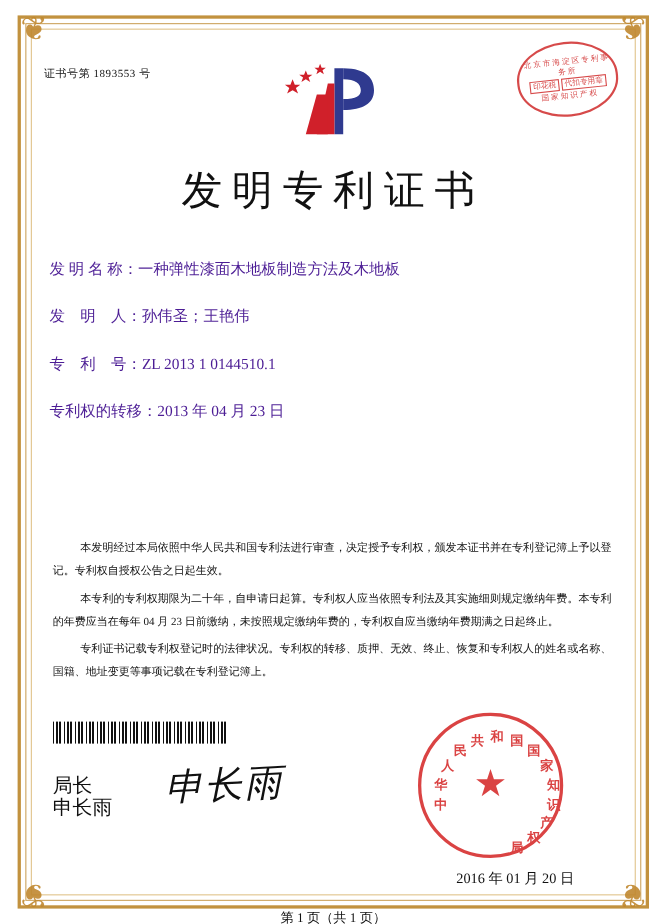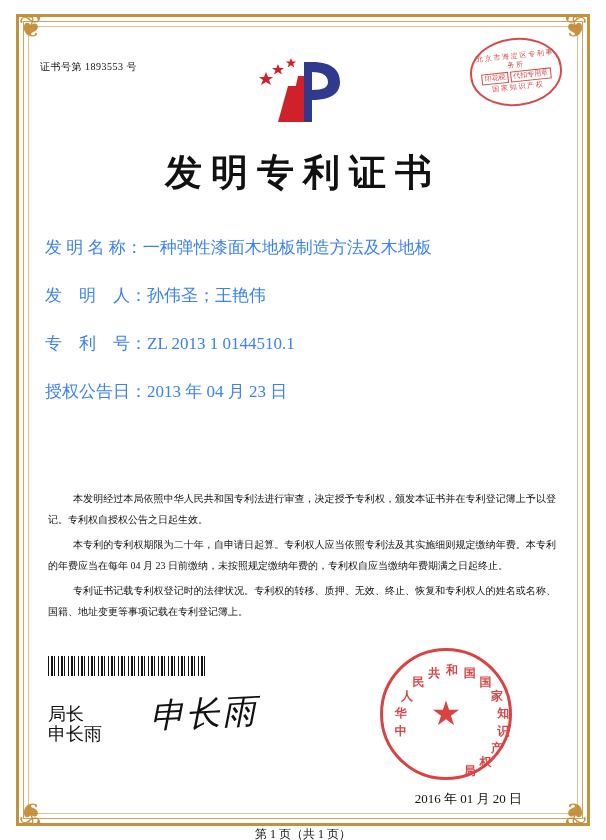--- a/index.html
+++ b/index.html
@@ -134,35 +134,35 @@
   }
 
   .doc-title {
     position: absolute;
     left: 0;
     top: 112px;
     width: 526px;
     text-align: center;
     font-size: 37px;
     letter-spacing: 9px;
-    font-weight: bold;
+    font-weight: normal;
     color: #111;
     font-family: "DejaVu Serif", "Liberation Serif", serif;
   }
 
   .fields {
     position: absolute;
     left: 5px;
     top: 200px;
     width: 516px;
   }
   .field-row {
-    font-size: 17px;
+    font-size: 14px;
     margin-bottom: 25px;
-    color: #3b82f6;
+    color: #4c1d95;
     white-space: nowrap;
   }
   .field-label {
     display: inline-block;
   }
   .field-value {
     display: inline-block;
   }
 
   .paragraphs {
@@ -320,21 +320,21 @@
       <div class="field-row">
         <span class="field-label">发 明 名 称：</span><span class="field-value">一种弹性漆面木地板制造方法及木地板</span>
       </div>
       <div class="field-row">
         <span class="field-label">发　明　人：</span><span class="field-value">孙伟圣；王艳伟</span>
       </div>
       <div class="field-row">
         <span class="field-label">专　利　号：</span><span class="field-value">ZL 2013 1 0144510.1</span>
       </div>
       <div class="field-row">
-        <span class="field-label">授权公告日：</span><span class="field-value">2013 年 04 月 23 日</span>
+        <span class="field-label">专利权的转移：</span><span class="field-value">2013 年 04 月 23 日</span>
       </div>
     </div>
 
     <div class="paragraphs">
       <p>本发明经过本局依照中华人民共和国专利法进行审查，决定授予专利权，颁发本证书并在专利登记簿上予以登记。专利权自授权公告之日起生效。</p>
       <p>本专利的专利权期限为二十年，自申请日起算。专利权人应当依照专利法及其实施细则规定缴纳年费。本专利的年费应当在每年 04 月 23 日前缴纳，未按照规定缴纳年费的，专利权自应当缴纳年费期满之日起终止。</p>
       <p>专利证书记载专利权登记时的法律状况。专利权的转移、质押、无效、终止、恢复和专利权人的姓名或名称、国籍、地址变更等事项记载在专利登记簿上。</p>
     </div>
 
     <div class="barcode"></div>

